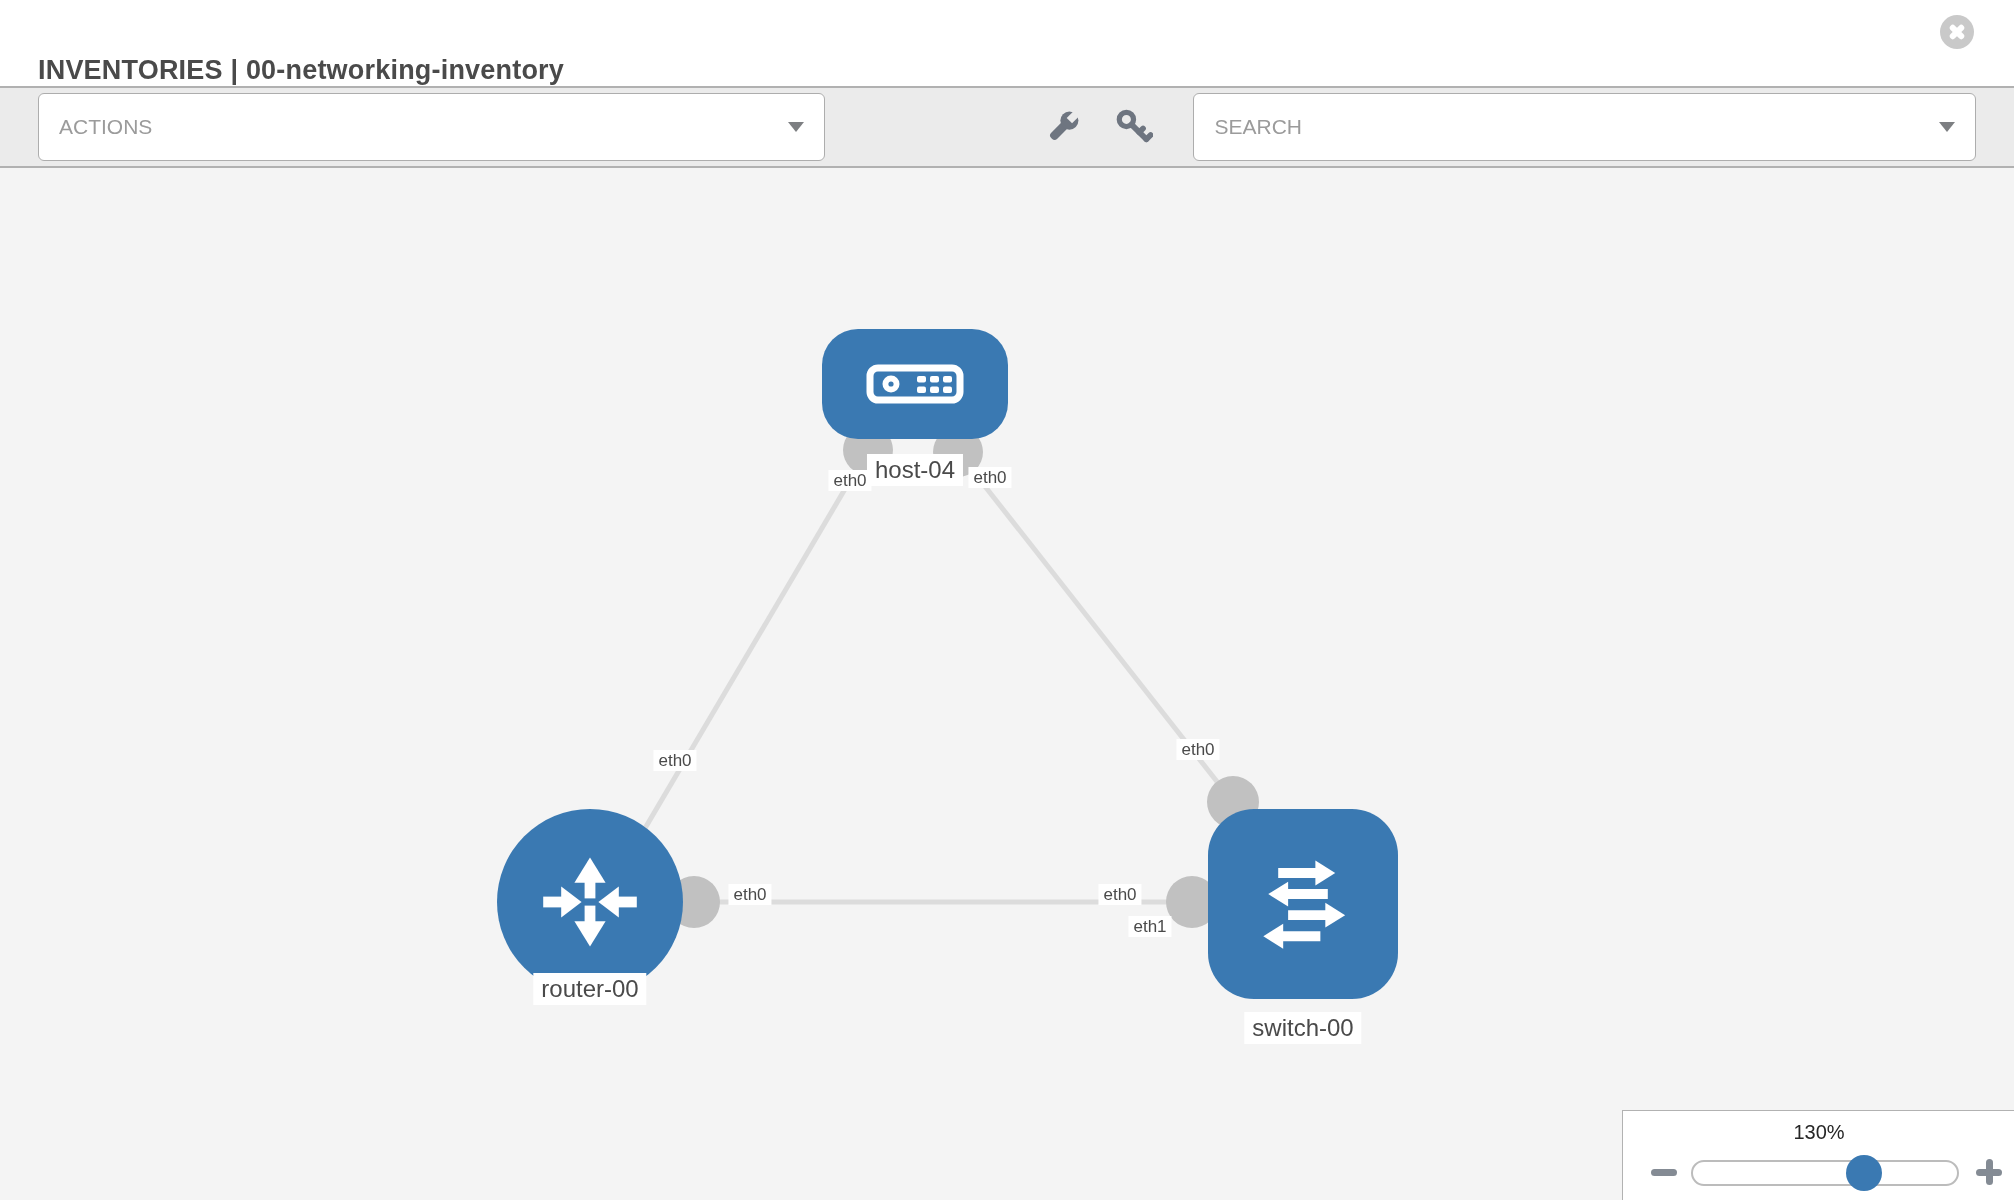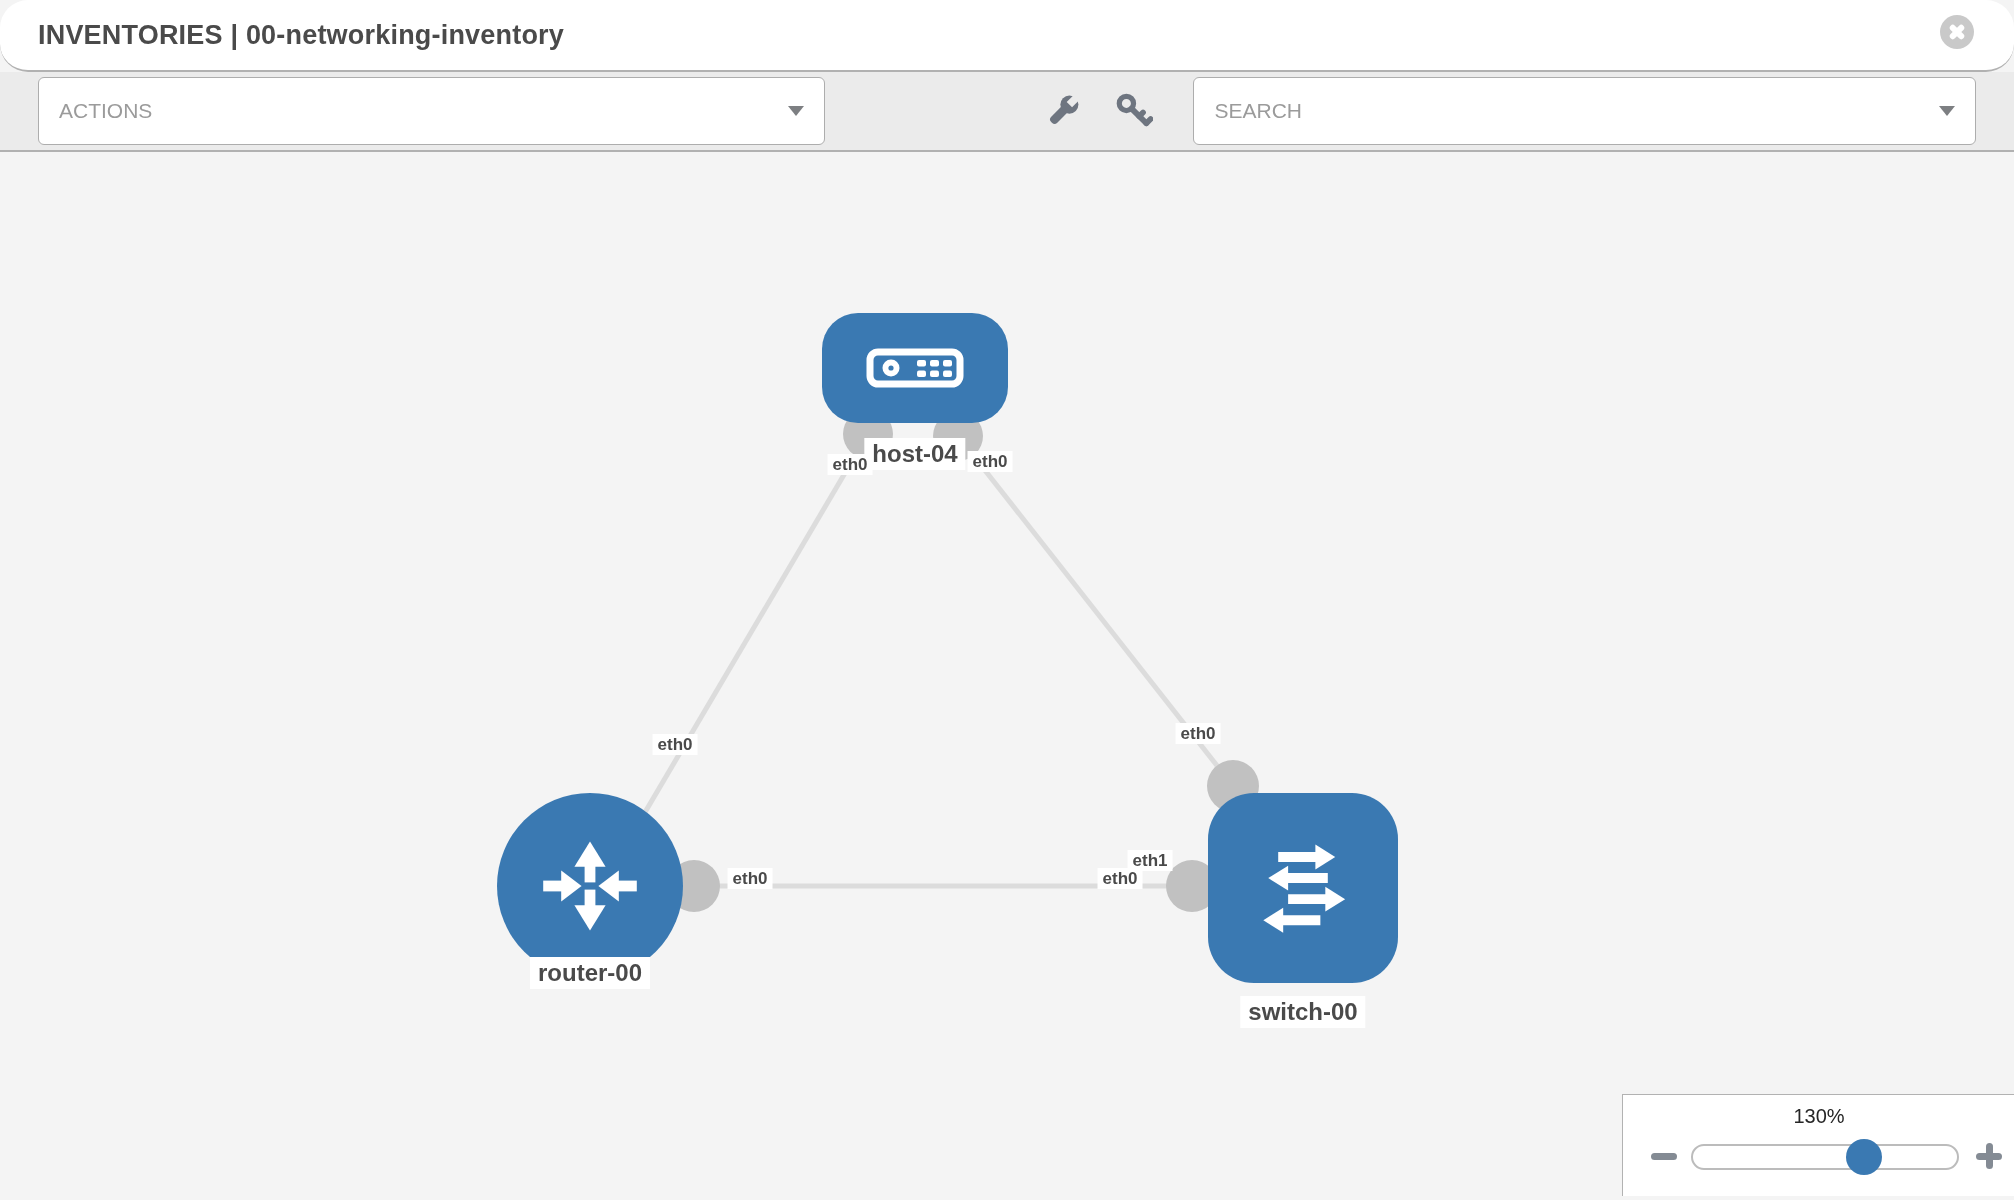--- a/index.html
+++ b/index.html
@@ -1,23 +1,23 @@
 <!DOCTYPE html>
 <html><head>
 <meta charset="utf-8">
 <style>
   * { box-sizing: border-box; margin: 0; padding: 0; }
   html, body { width: 2014px; height: 1200px; overflow: hidden; }
   body { font-family: "Liberation Sans", sans-serif; background: #f4f4f4; position: relative; }
 
   
   .header {
-    position: relative; height: 72px; background: #ffffff;
+    position: relative; height: 88px; background: #ffffff;
     border-bottom: 2px solid #b1b1b1;
-    display: flex; align-items: center; padding-left: 38px; border-radius: 28px;
+    display: flex; align-items: flex-end; padding-left: 38px;
   }
   .page-title { font-size: 27px; font-weight: bold; color: #4a4a4a; letter-spacing: 0.2px; }
   .close-btn {
     position: absolute; top: 15px; right: 40px; width: 34px; height: 34px;
     background: #c9c9c9; border-radius: 50%; cursor: pointer;
   }
   .close-btn .bar { position: absolute; left: 8px; top: 14px; width: 18px; height: 6px; background: #fff; border-radius: 3px; }
   .close-btn .bar.b1 { transform: rotate(45deg); }
   .close-btn .bar.b2 { transform: rotate(-45deg); }
 
@@ -45,34 +45,34 @@
   .links-svg { position: absolute; left: 0; top: 0; z-index: 1; }
 
   .node { position: absolute; background: #3a79b2; z-index: 3; cursor: pointer;
           display: flex; align-items: center; justify-content: center; }
   .node-host   { left: 822px; top: 161px; width: 186px; height: 110px; border-radius: 36px; }
   .node-router { left: 497px; top: 641px; width: 186px; height: 186px; border-radius: 50%; }
   .node-switch { left: 1208px; top: 641px; width: 190px; height: 190px; border-radius: 46px; }
 
   .chip {
     position: absolute; transform: translateX(-50%); background: #ffffff;
-    color: #4a4a4a; white-space: nowrap; z-index: 4; line-height: 1.25; font-weight: bold;
+    color: #4a4a4a; white-space: nowrap; z-index: 4; line-height: 1.25;
   }
   .chip-node { font-size: 24px; padding: 1px 8px; }
   .chip-if   { font-size: 17px; padding: 0 5px; }
   .c-host-label   { left: 915px;  top: 286px; }
   .c-router-label { left: 590px;  top: 805px; }
   .c-switch-label { left: 1303px; top: 844px; }
   .c-host-left    { left: 850px;  top: 302px; }
   .c-host-right   { left: 990px;  top: 299px; }
   .c-router-top   { left: 675px;  top: 582px; }
   .c-switch-top   { left: 1198px; top: 571px; }
   .c-link-left    { left: 750px;  top: 716px; }
   .c-link-under   { left: 1120px; top: 716px; z-index: 4; }
-  .c-link-over    { left: 1150px; top: 698px; z-index: 5; }
+  .c-link-over    { left: 1150px; top: 748px; z-index: 5; }
 
   
   .zoom-panel {
     position: absolute; left: 1622px; top: 926px; width: 393px; height: 119px;
     background: #ffffff; border-top: 1px solid #b2b2b2; border-left: 1px solid #b2b2b2;
     z-index: 10;
     margin-top: 16px;
   }
   .zoom-level { position: absolute; top: 10px; left: 0; width: 100%; text-align: center;
                 font-size: 20px; color: #262626; }

